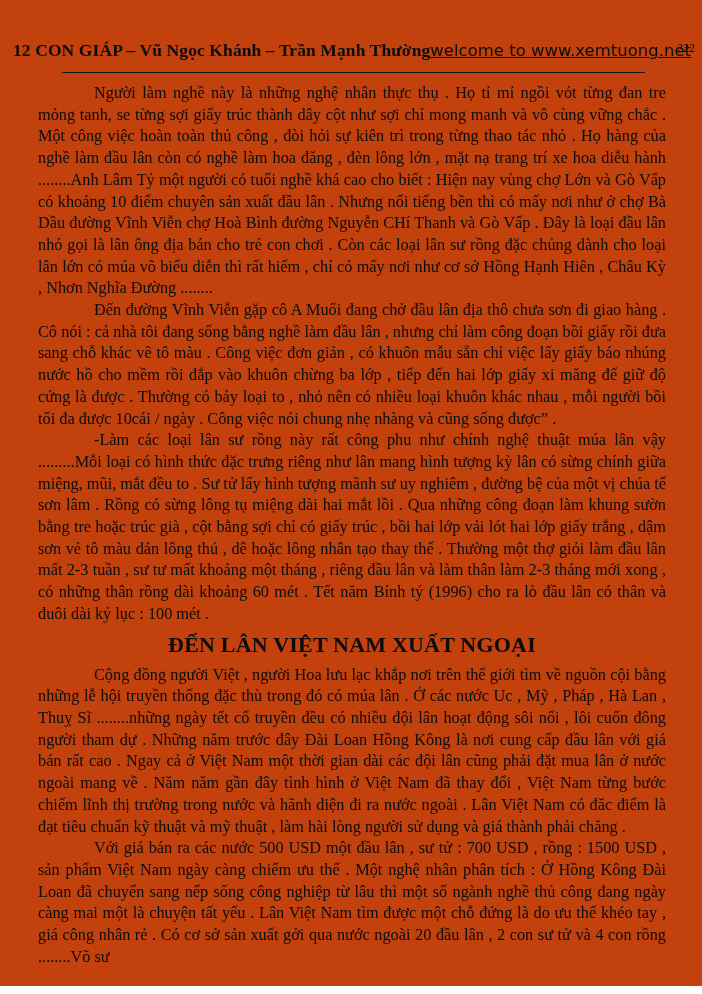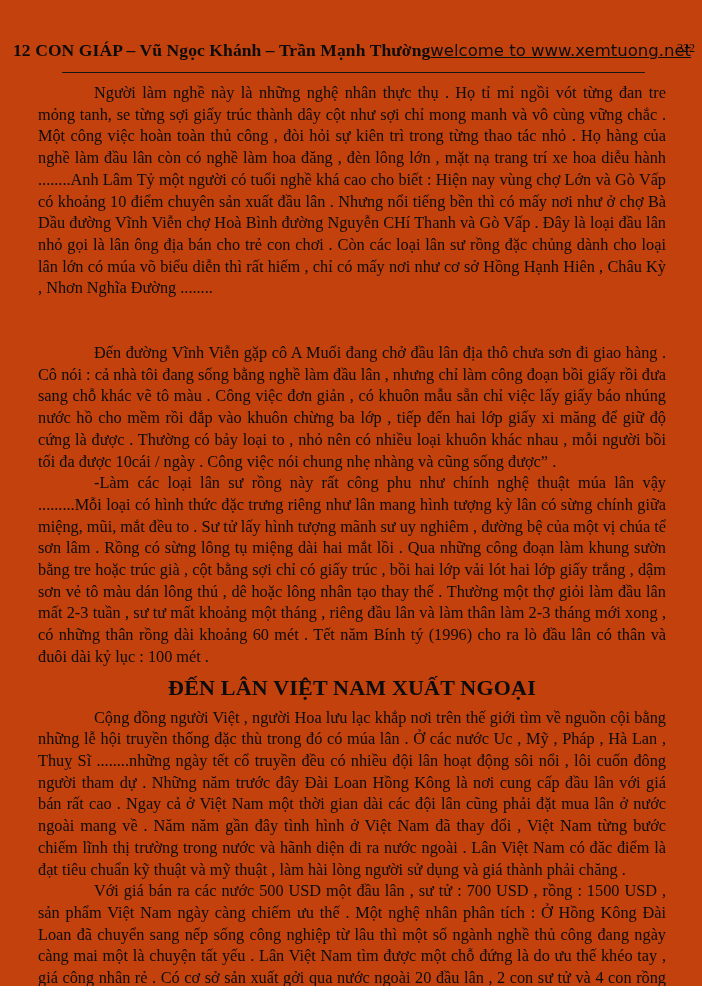--- a/index.html
+++ b/index.html
@@ -61,21 +61,20 @@
     width: 628px;
     font-size: 16.3px;
     line-height: 21.7px;
     text-align: justify;
   }
   .content p {
     margin: 0;
     text-indent: 56px;
   }
   .content p.para-gap {
-    margin-top: 43px;
     font-family: Liberation Serif, serif;
   }
   .section-heading {
     font-size: 22px;
     font-weight: bold;
     text-align: center;
     margin: 3px 0 2px 0;
     text-indent: 0;
     letter-spacing: 0.2px;
     line-height: 34px;

